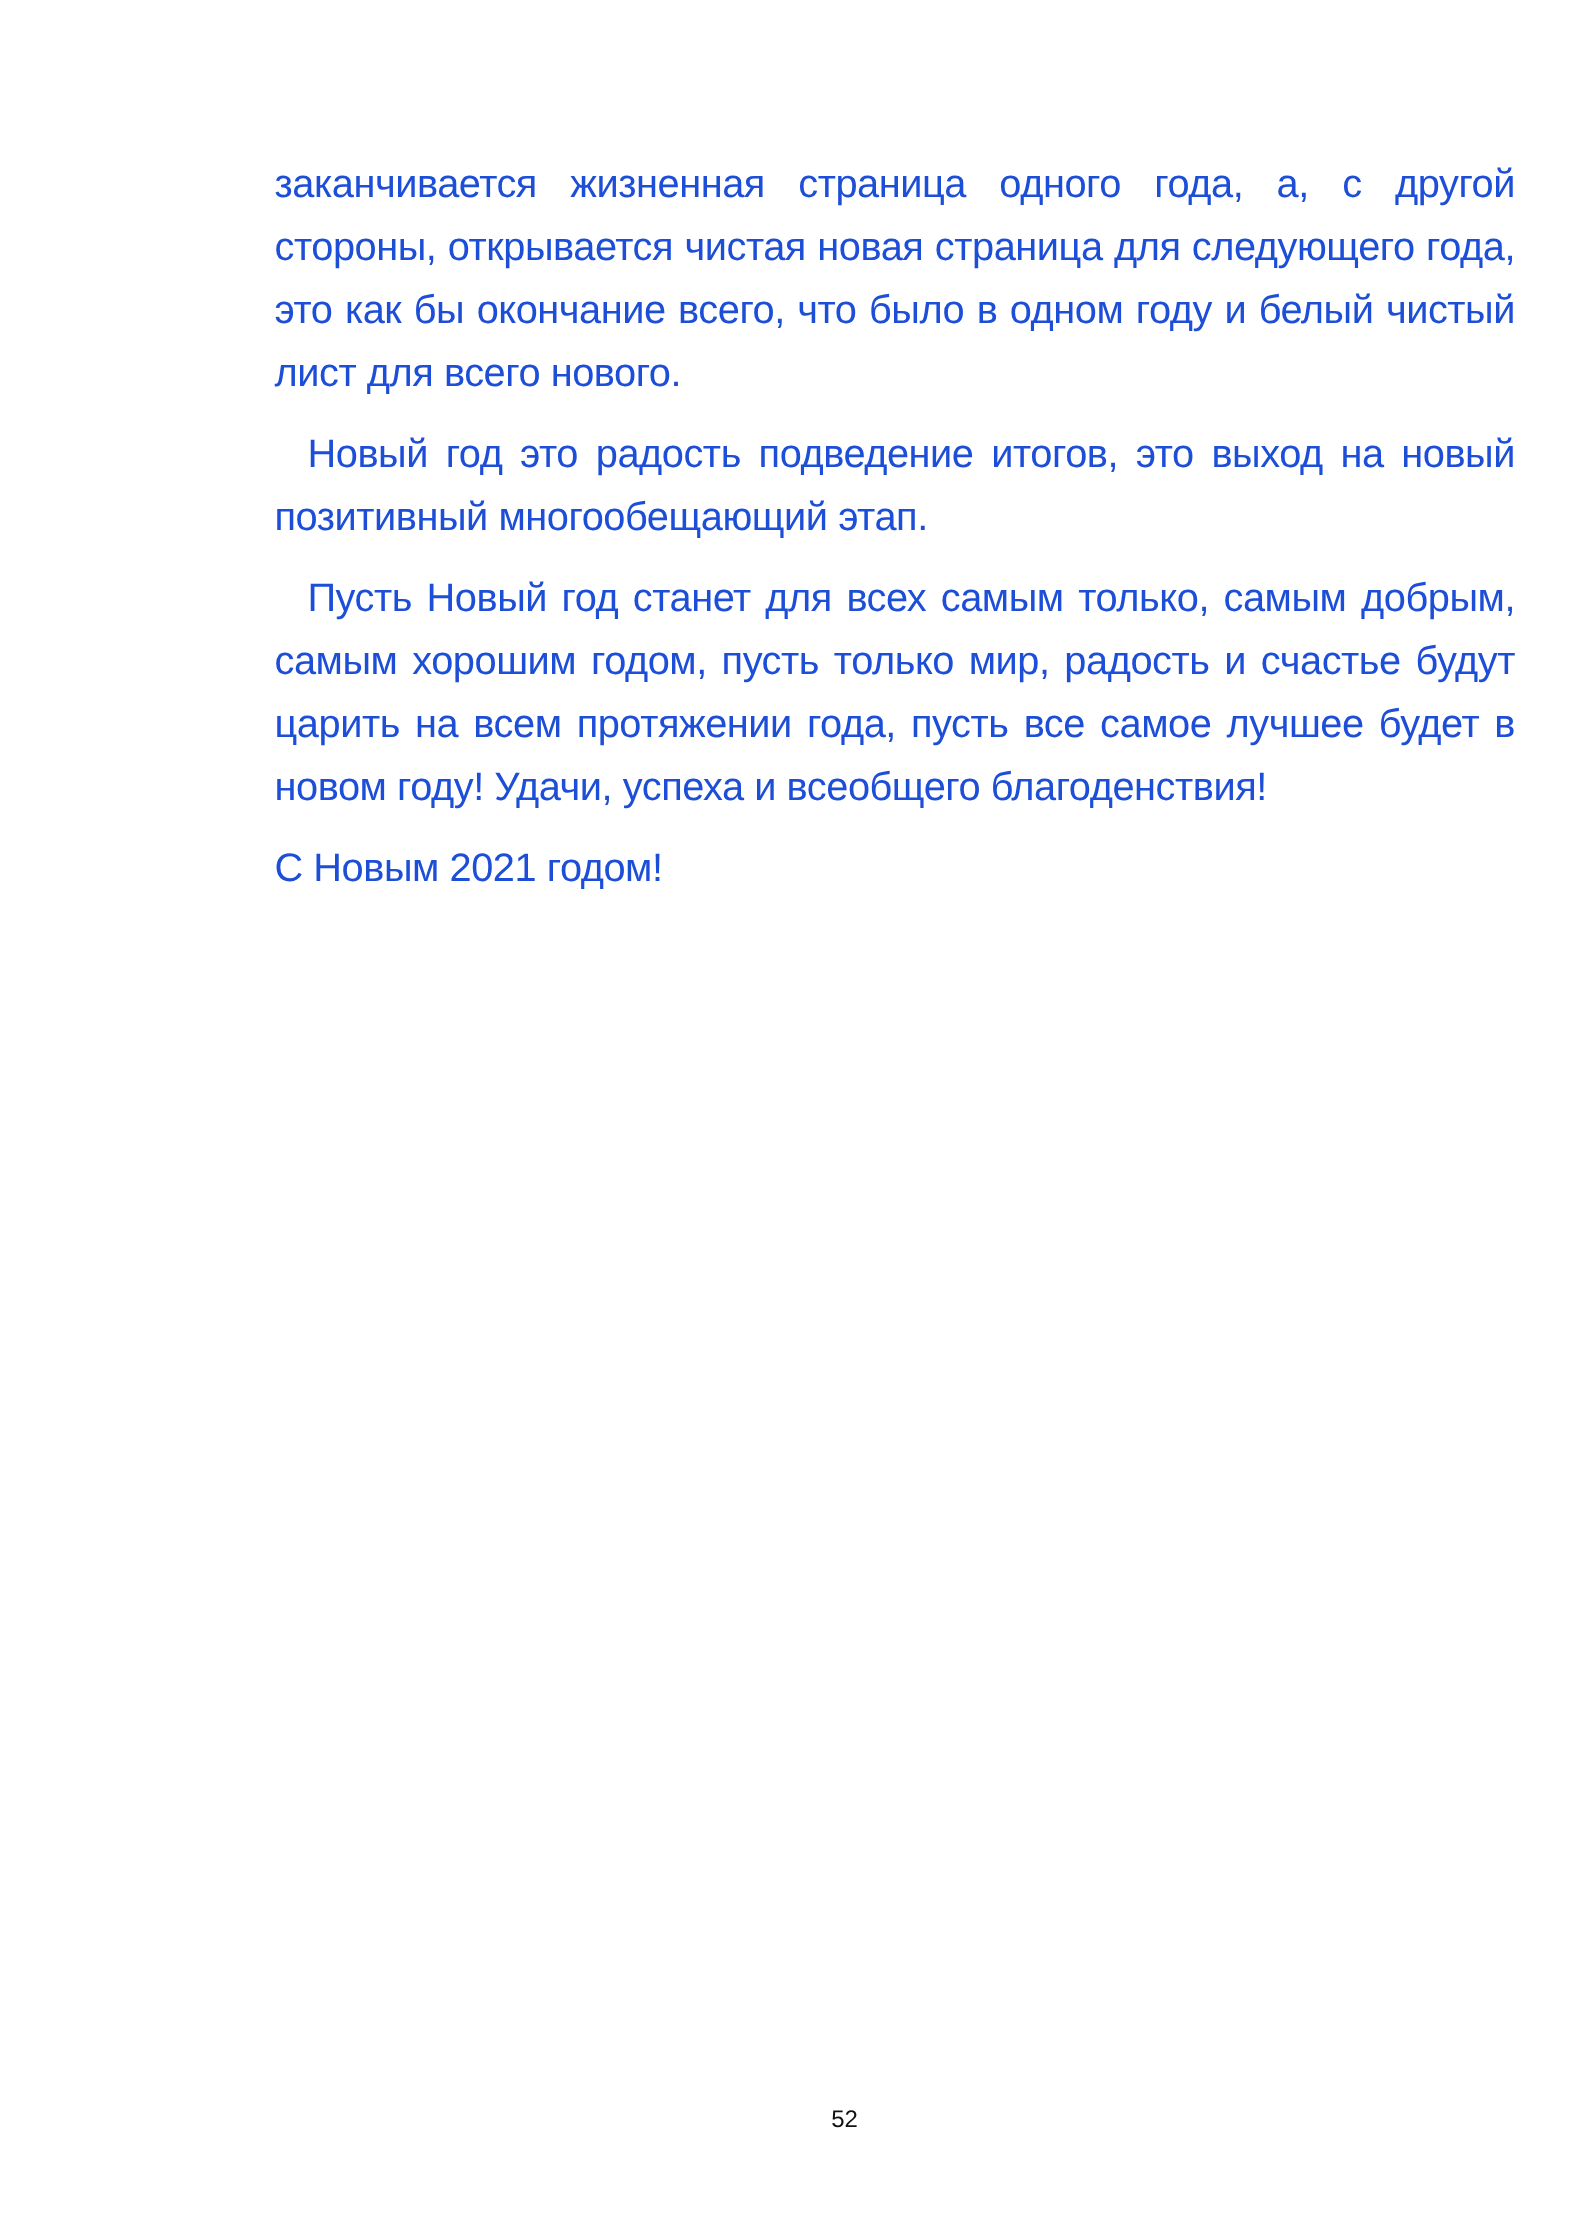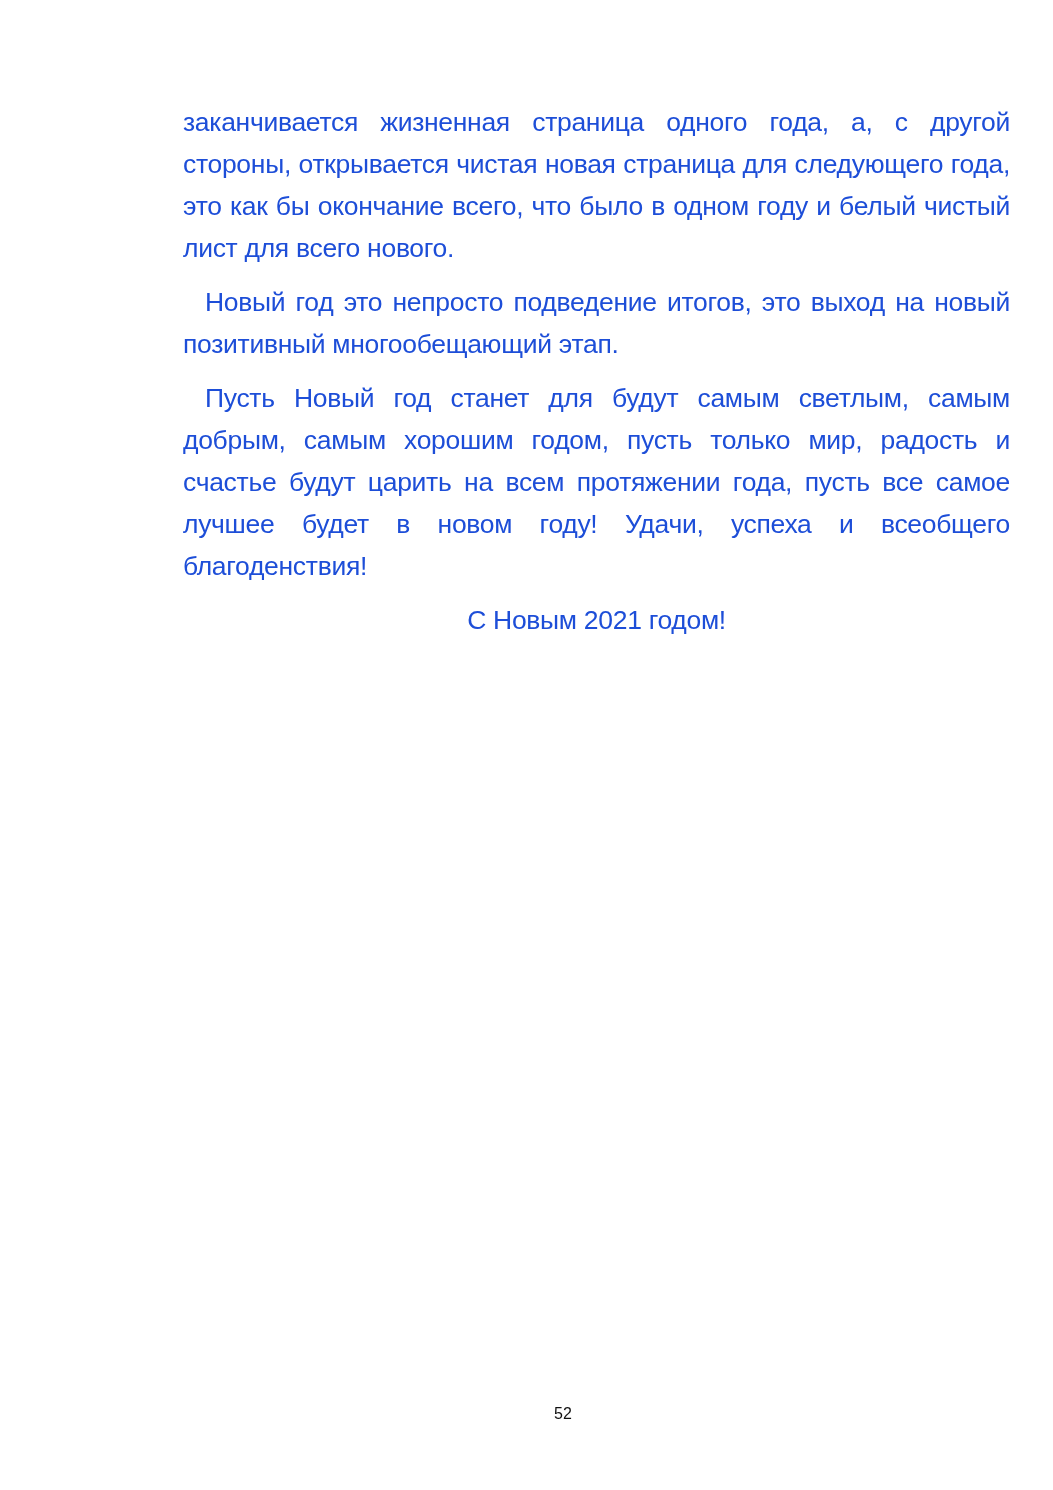--- a/index.html
+++ b/index.html
@@ -27,38 +27,37 @@
       margin-left: 32px;
     }
     .para {
       margin: 0 0 12px 0;
       text-align: justify;
     }
     .para.indent {
       text-indent: 22px;
     }
     .center {
-      text-align: center;
       margin: 0 0 12px 0;
     }
     .page-number {
       position: absolute;
       left: 0;
       width: 1126px;
       top: 1405px;
       text-align: center;
       font-family: "Liberation Sans", sans-serif;
       font-size: 16px;
       color: #111111;
     }
   </style>
 </head>
 <body>
 
 <div class="page">
   <div class="body-text">
     <p class="para">заканчивается жизненная страница одного года, а, с другой стороны, открывается чистая новая страница для следующего года, это как бы окончание всего, что было в одном году и белый чистый лист для всего нового.</p>
-    <p class="para indent">Новый год это непросто подведение итогов, это выход на новый позитивный многообещающий этап.</p>
-    <p class="para indent">Пусть Новый год станет для будут самым светлым, самым добрым, самым хорошим годом, пусть только мир, радость и счастье будут царить на всем протяжении года, пусть все самое лучшее будет в новом году! Удачи, успеха и всеобщего благоденствия!</p>
+    <p class="para indent">Новый год это радость подведение итогов, это выход на новый позитивный многообещающий этап.</p>
+    <p class="para indent">Пусть Новый год станет для всех самым только, самым добрым, самым хорошим годом, пусть только мир, радость и счастье будут царить на всем протяжении года, пусть все самое лучшее будет в новом году! Удачи, успеха и всеобщего благоденствия!</p>
     <p class="center">С Новым 2021 годом!</p>
   </div>
   <div class="page-number">52</div>
 </div>
 
 </body></html>

